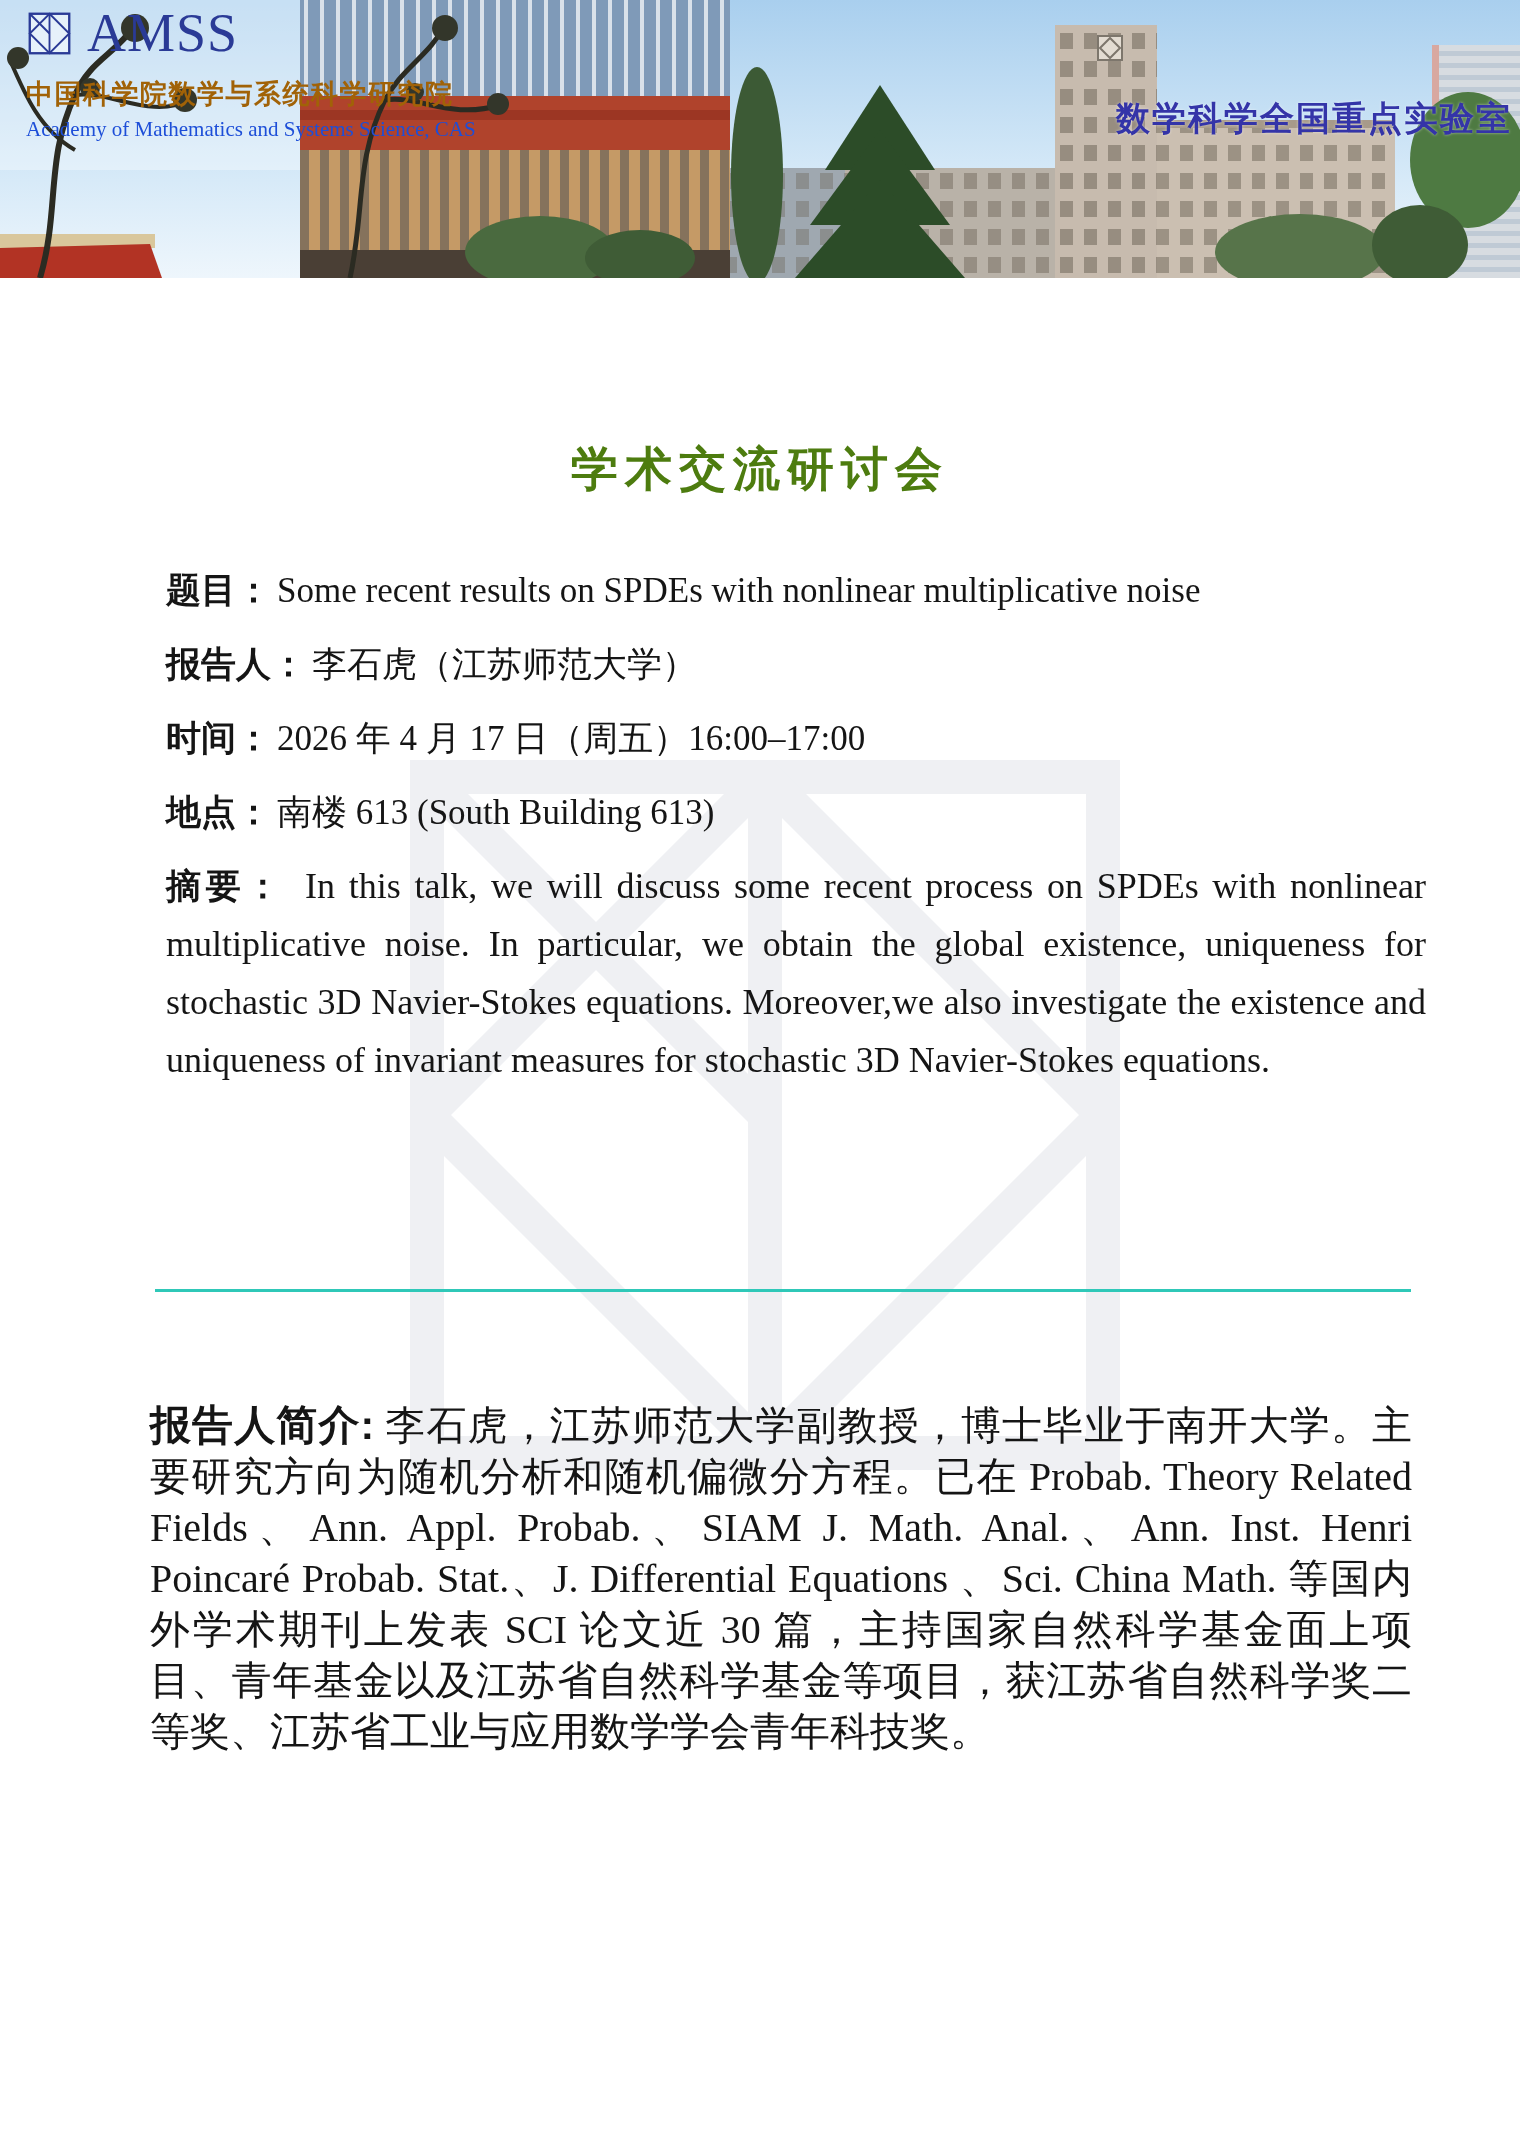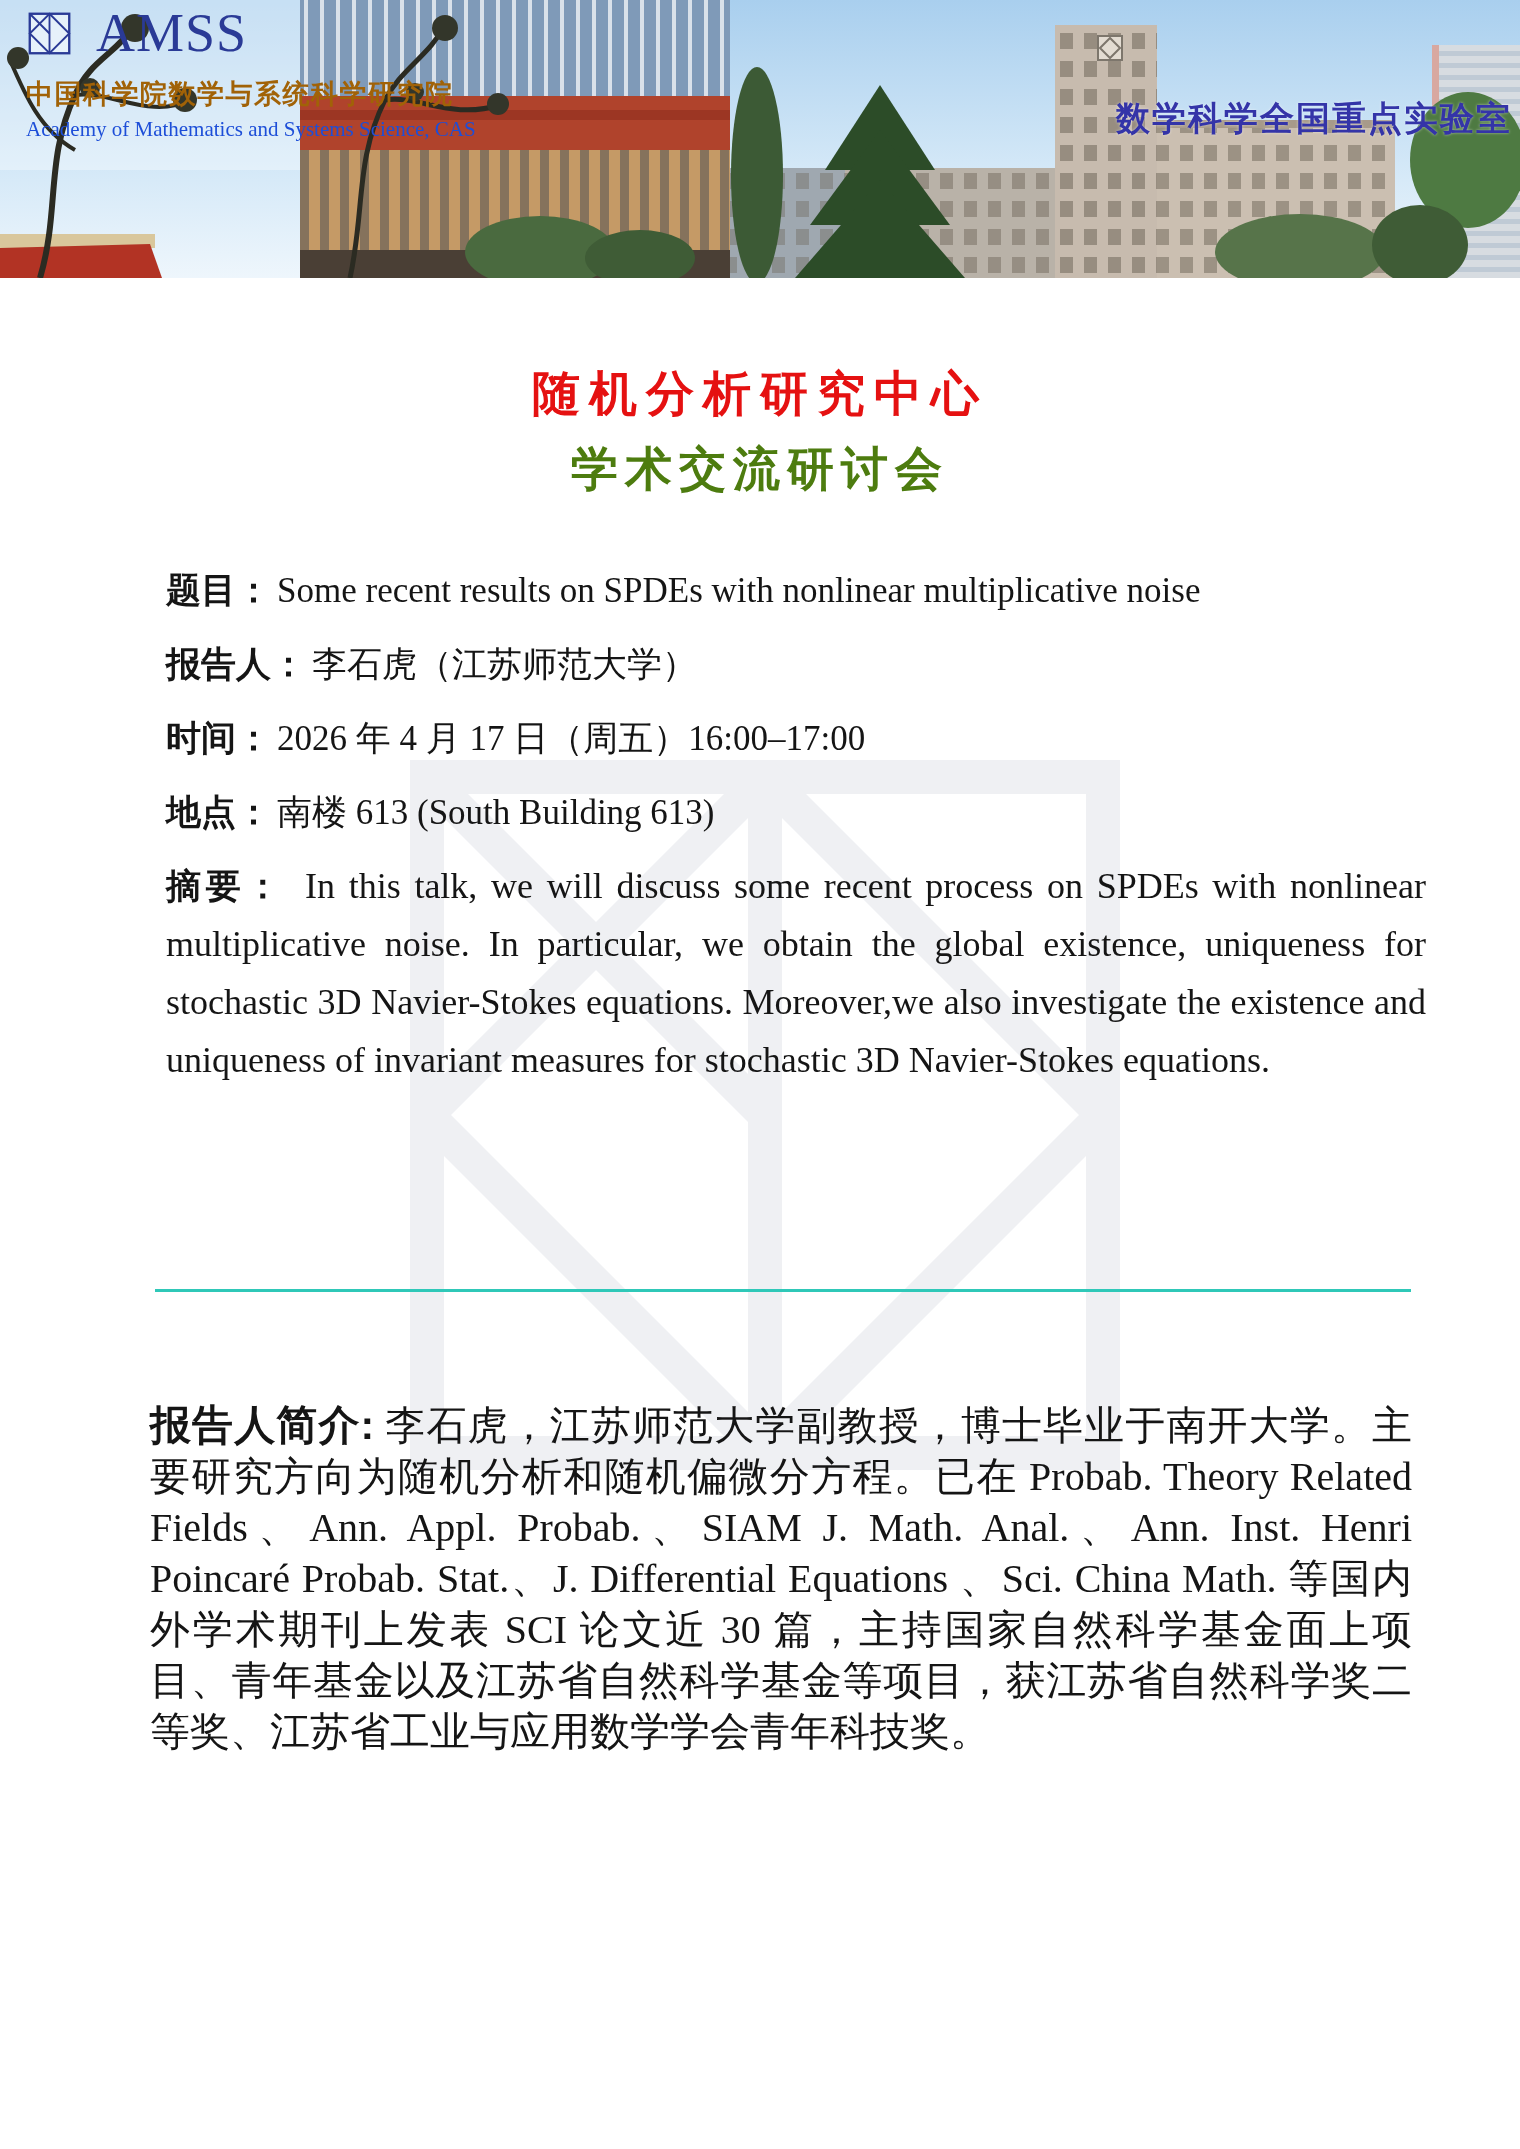--- a/index.html
+++ b/index.html
@@ -3,21 +3,21 @@
 <meta charset="utf-8">
 <style>
   html,body{margin:0;padding:0;background:#ffffff;}
   .page{position:relative;width:1520px;height:2149px;background:#ffffff;overflow:hidden;
         font-family:"Liberation Serif","DejaVu Serif",serif;color:#151515;}
 
   
   .banner{position:absolute;left:0;top:0;width:1520px;height:278px;overflow:hidden;}
   .banner .art{position:absolute;left:0;top:0;width:1520px;height:278px;display:block;}
   .brand{position:absolute;left:26px;top:6px;}
-  .brand-row{display:flex;align-items:center;gap:23px;}
+  .brand-row{display:flex;align-items:center;gap:14px;}
   .amss-logo{width:47px;height:47px;}
   .amss-text{font-family:"Liberation Serif","DejaVu Serif",serif;font-size:54px;line-height:1;
              color:#2a3a96;letter-spacing:1px;}
   .org-cn{margin-top:16px;font-family:"Liberation Sans","DejaVu Sans",sans-serif;font-weight:bold;
           font-size:27px;color:#a16207;letter-spacing:1.5px;}
   .org-en{margin-top:5px;font-size:21px;color:#1d4ed8;}
   .lab-label{position:absolute;right:8px;top:96px;font-family:Liberation Mono, monospace;
              font-weight:bold;font-size:34px;color:#3434a8;letter-spacing:2px;
              text-shadow:0 0 3px rgba(255,255,255,.55);}
 
@@ -157,21 +157,20 @@
 
   <svg class="watermark" viewBox="0 0 710 710" xmlns="http://www.w3.org/2000/svg">
     <g fill="none" stroke="#eff0f3" stroke-width="34">
       <rect x="17" y="17" width="676" height="676"></rect>
       <polygon points="355,17 693,355 355,693 17,355"></polygon>
       <line x1="355" y1="17" x2="355" y2="693"></line>
       <line x1="17" y1="17" x2="355" y2="355"></line>
     </g>
   </svg>
 
-  <h1 class="center-title">随机分析研究中心</h1>
   <h2 class="event-title">学术交流研讨会</h2>
 
   <div class="content">
     <p class="row"><span class="lbl">题目：</span><span>Some recent results on SPDEs with nonlinear multiplicative noise</span></p>
     <p class="row"><span class="lbl">报告人：</span><span>李石虎（江苏师范大学）</span></p>
     <p class="row"><span class="lbl">时间：</span><span>2026 年 4 月 17 日（周五）16:00–17:00</span></p>
     <p class="row"><span class="lbl">地点：</span><span>南楼 613 (South Building 613)</span></p>
     <p class="row abstract"><span class="lbl">摘要：</span><span>In this talk, we will discuss some recent process on SPDEs with nonlinear multiplicative noise.  In particular, we obtain the global existence, uniqueness for stochastic 3D Navier-Stokes equations. Moreover,we also investigate the existence and uniqueness of invariant measures for stochastic 3D Navier-Stokes equations.</span></p>
   </div>
 

